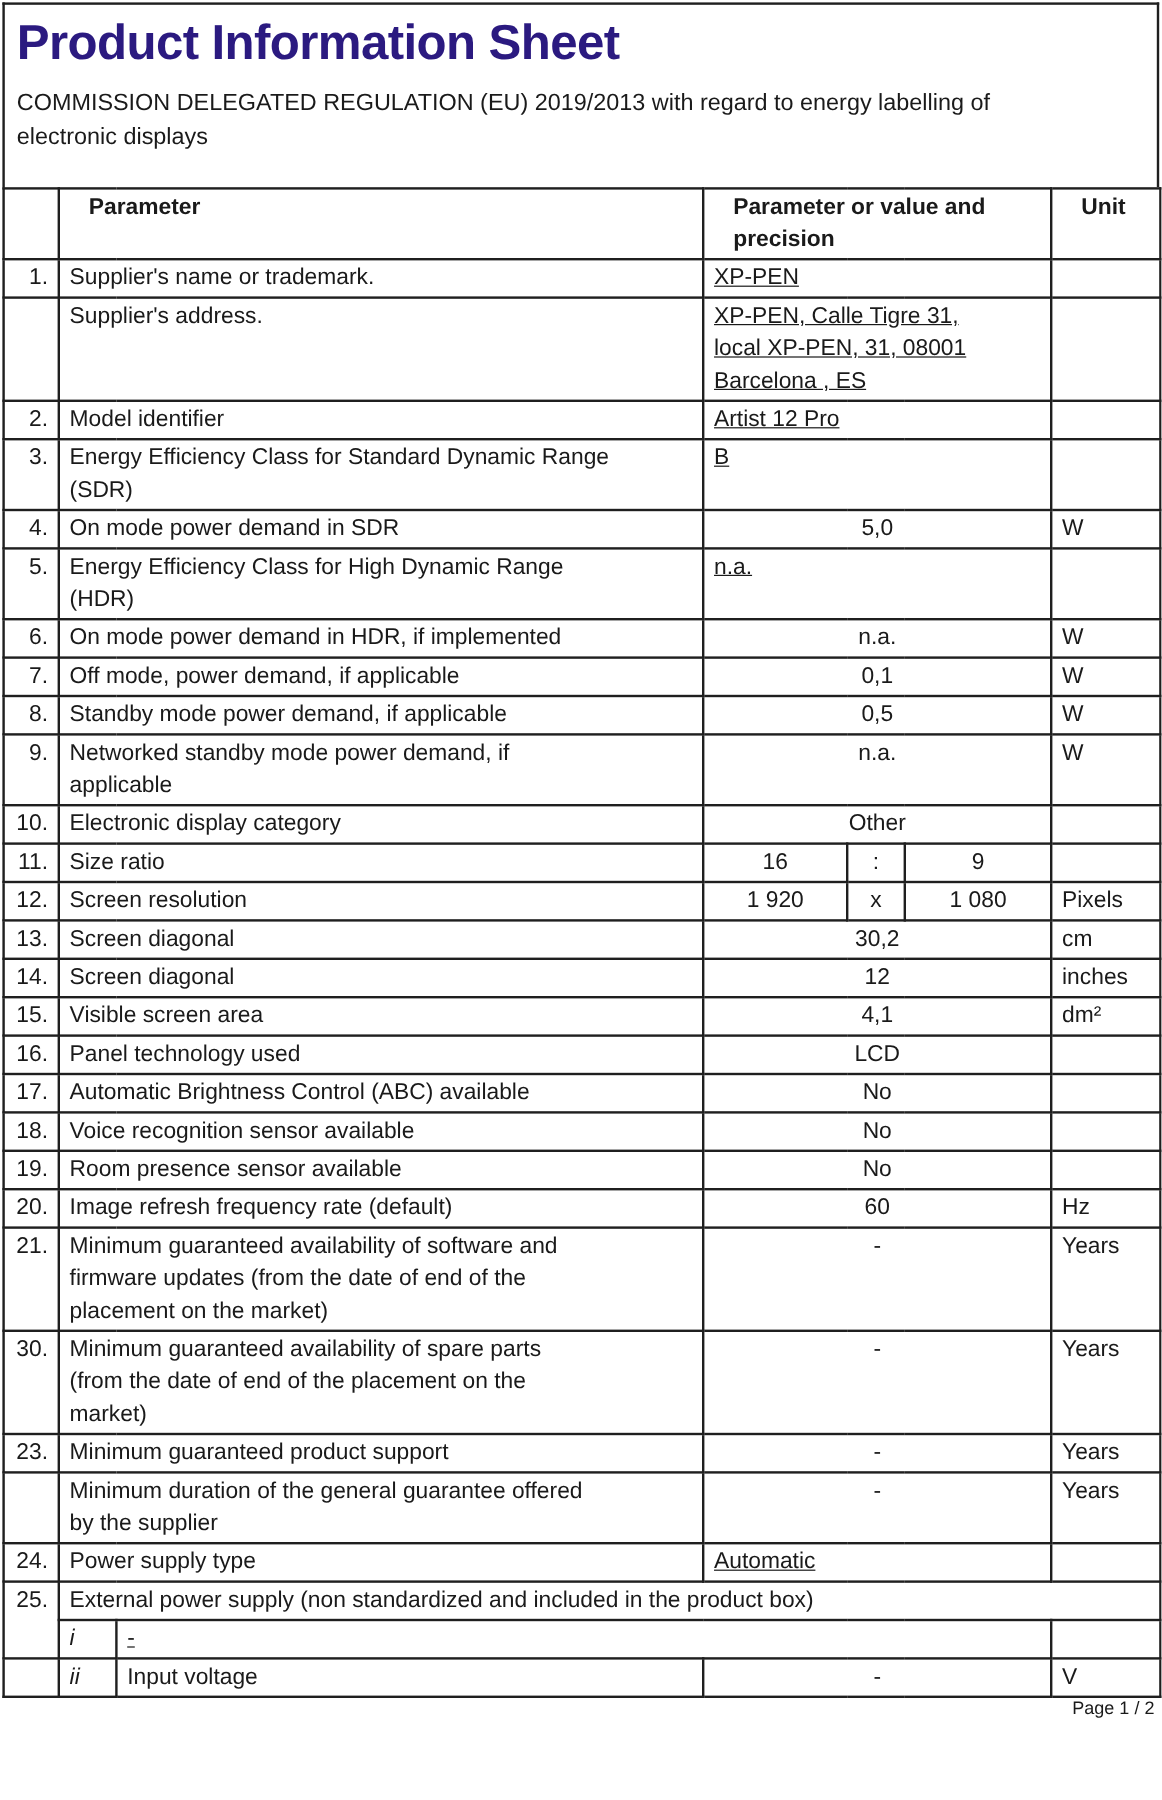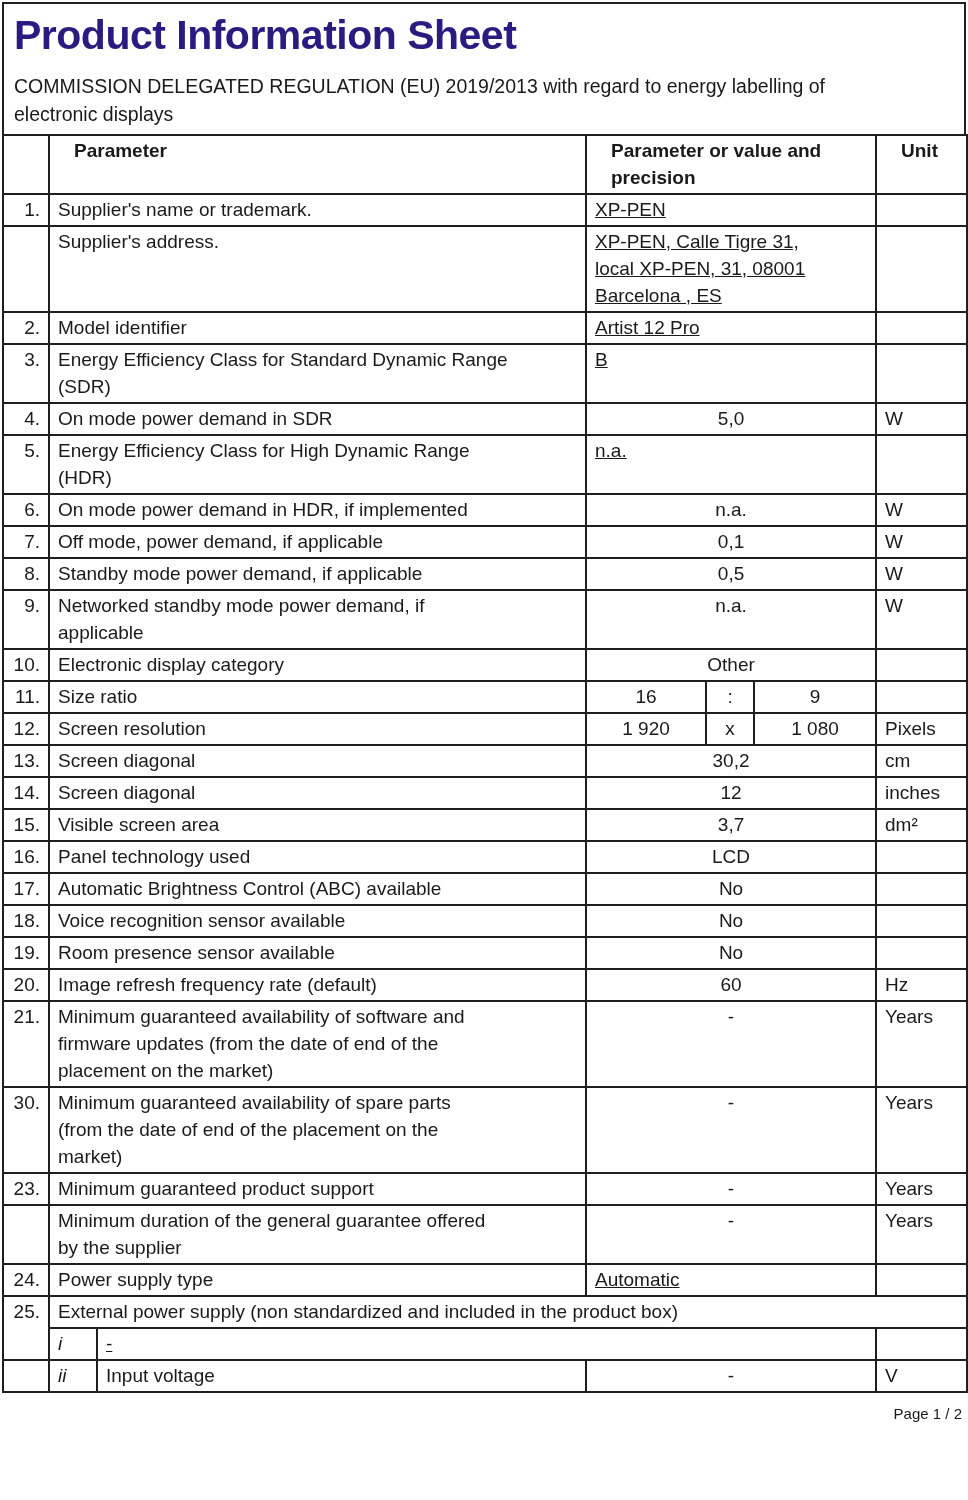--- a/index.html
+++ b/index.html
@@ -13,21 +13,21 @@
   }
   .page {
     position: absolute;
     left: 2px;
     top: 2px;
     width: 964px;
   }
   .title-block {
     border: 2px solid #1f1f1f;
     border-bottom: none;
-    padding: 6px 10px 6px 10px;
+    padding: 6px 10px 28px 10px;
   }
   .doc-title {
     font-size: 41px;
     line-height: 50px;
     font-weight: bold;
     letter-spacing: -0.5px;
   }
   .doc-subtitle {
     margin-top: 12px;
     font-size: 19.5px;
@@ -53,21 +53,20 @@
     font-weight: bold;
     text-align: left;
     padding-left: 24px;
   }
   td.num { text-align: right; padding-right: 5px; }
   td.right { text-align: center; }
   td.left { text-align: left; text-decoration: underline; }
   td.center { text-align: center; padding-left: 2px; padding-right: 2px; }
   td.sub { font-style: italic; padding-left: 11px; }
   .footer {
-    margin-top: 12px;
     text-align: right;
     padding-right: 4px;
     font-size: 15px;
     line-height: 18px;
   }
 </style>
 </head>
 <body>
 
 <div class="page">
@@ -193,21 +192,21 @@
         </tr>
         <tr>
           <td class="num">14.</td>
           <td class="param" colspan="2">Screen diagonal</td>
           <td class="val right" colspan="3">12</td>
           <td class="unit">inches</td>
         </tr>
         <tr>
           <td class="num">15.</td>
           <td class="param" colspan="2">Visible screen area</td>
-          <td class="val right" colspan="3">3,7</td>
+          <td class="val right" colspan="3">4,1</td>
           <td class="unit">dm²</td>
         </tr>
         <tr>
           <td class="num">16.</td>
           <td class="param" colspan="2">Panel technology used</td>
           <td class="val right" colspan="3">LCD</td>
           <td class="unit"></td>
         </tr>
         <tr>
           <td class="num">17.</td>

